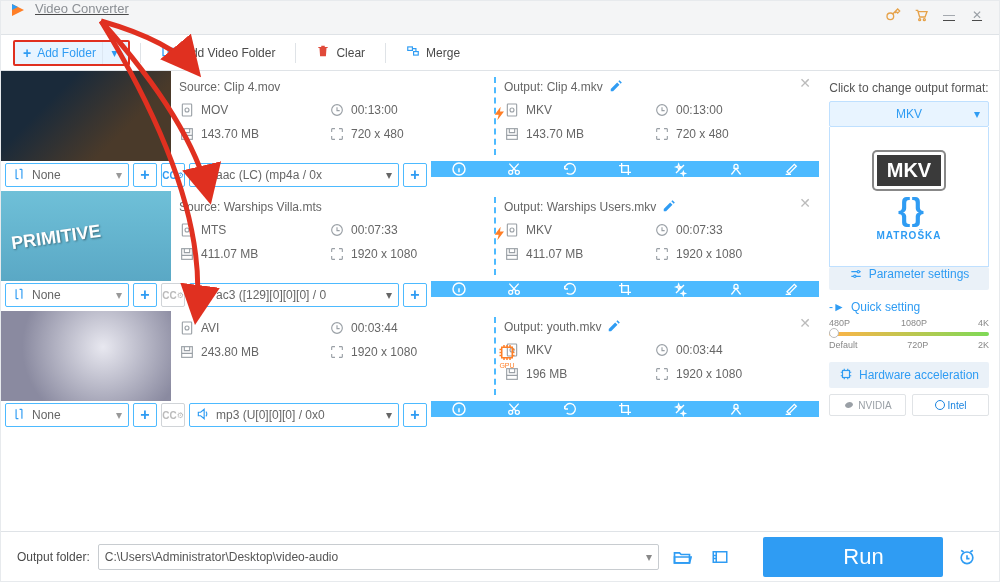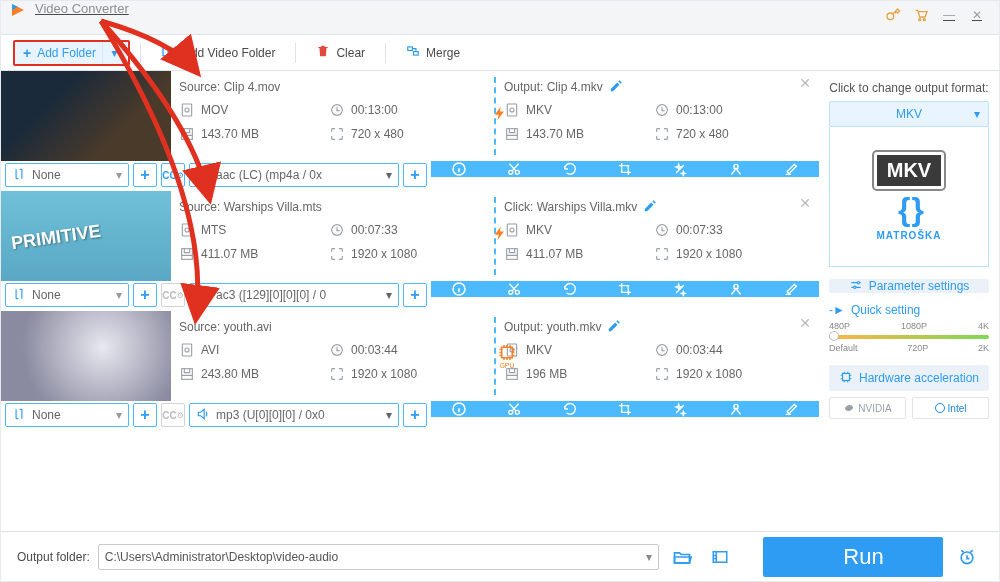--- a/index.html
+++ b/index.html
@@ -59,21 +59,21 @@
   .act{flex:1;height:100%;display:flex;align-items:center;justify-content:center;color:#fff;}
   
   .side-head{text-align:center;color:#555;margin:4px 0 6px;}
   .fmtbtn{height:26px;background:#e8f4ff;color:var(--blue);display:flex;align-items:center;justify-content:center;border:1px solid #bfe0ff;border-radius:2px;position:relative;font-weight:500;}
   .fmtbtn .tri{position:absolute;right:8px;color:var(--blue);}
   .fmtbox{height:140px;border:1px solid #bfe0ff;border-top:none;display:flex;align-items:center;justify-content:center;padding:6px;}
   .mkvlogo{display:flex;flex-direction:column;align-items:center;gap:2px;}
   .mkvbadge{background:#3a3a3a;color:#fff;font-weight:bold;font-size:20px;padding:4px 10px;border-radius:3px;border:3px solid #fff;box-shadow:0 0 0 2px #888;}
   .mkvbraces{color:var(--blue);font-size:32px;font-weight:bold;letter-spacing:-4px;}
   .mkvtxt{color:var(--blue);font-size:10px;font-weight:bold;letter-spacing:1px;}
-  .param{margin-top:12px;height:14px;background:#eaf1f8;display:flex;align-items:center;justify-content:center;gap:6px;color:var(--blue);border-radius:2px;}
+  .param{height:23px;background:#eaf1f8;display:flex;justify-content:center;gap:6px;color:var(--blue);border-radius:2px;}
   .quick{margin-top:10px;}
   .quick .qh{display:flex;align-items:center;gap:6px;color:var(--blue);font-weight:500;}
   .side .slider-body{margin-top:4px;}
   .labels{display:flex;justify-content:space-between;font-size:9px;color:#888;}
   .labels2{display:flex;justify-content:space-between;font-size:9px;color:#888;margin-top:2px;}
   .track{height:4px;background:linear-gradient(90deg,#ffb347,#7ed957);border-radius:2px;margin:4px 0;position:relative;}
   .knob{position:absolute;width:10px;height:10px;background:#fff;border:1px solid #bbb;border-radius:50%;top:-4px;left:0;}
   .hw{margin-top:12px;height:26px;background:#eaf1f8;display:flex;align-items:center;justify-content:center;gap:6px;color:var(--blue);border-radius:2px;}
   .gpulogos{margin-top:6px;display:flex;gap:6px;}
   .gpu{flex:1;height:22px;border:1px solid #e0e3e6;border-radius:2px;display:flex;align-items:center;justify-content:center;color:#9aa0a6;font-size:10px;gap:3px;}
@@ -382,21 +382,21 @@
                   <span>1920 x 1080</span>
                 </span>
           </div>
           <span class="bolt ic-orange"><svg width="16" height="20" viewBox="0 0 24 24" fill="currentColor">
                   <path d="M13 2L4 14h6l-2 8 10-13h-6z"></path>
                 </svg></span>
         </div>
         <div class="dash"></div>
         <div class="out">
           <div class="head">
-            <span>Click: Warships Villa.mkv</span>
+            <span>Output: Warships Users.mkv</span>
             <span class="edit"><svg width="14" height="14" viewBox="0 0 24 24" fill="currentColor">
                     <path d="M3 17l11-11 4 4L7 21H3z M16 4l4 4 2-2-4-4z"></path>
                   </svg></span>
           </div>
           <div class="kv">
             <span class="cell">
                   <span class="ic">
                     <svg width="16" height="16" viewBox="0 0 24 24" fill="none" stroke="currentColor" stroke-width="1.7">
                       <rect x="5" y="3" width="14" height="18" rx="1"></rect>
                       <circle cx="12" cy="12" r="3"></circle>
@@ -504,23 +504,20 @@
               </svg>
             </span>
           </div>
     </div>
   </div>
   <div class="item">
     <div class="row">
       <div class="thumb t3"></div>
       <div class="info">
         <div class="src" style="position:relative">
-          <div class="head">
-                <span>Source: youth.avi</span>
-              </div>
           <div class="kv">
             <span class="cell">
                   <span class="ic">
                     <svg width="16" height="16" viewBox="0 0 24 24" fill="none" stroke="currentColor" stroke-width="1.7">
                       <rect x="5" y="3" width="14" height="18" rx="1"></rect>
                       <circle cx="12" cy="12" r="3"></circle>
                     </svg>
                   </span>
                   <span>AVI</span>
                 </span>

